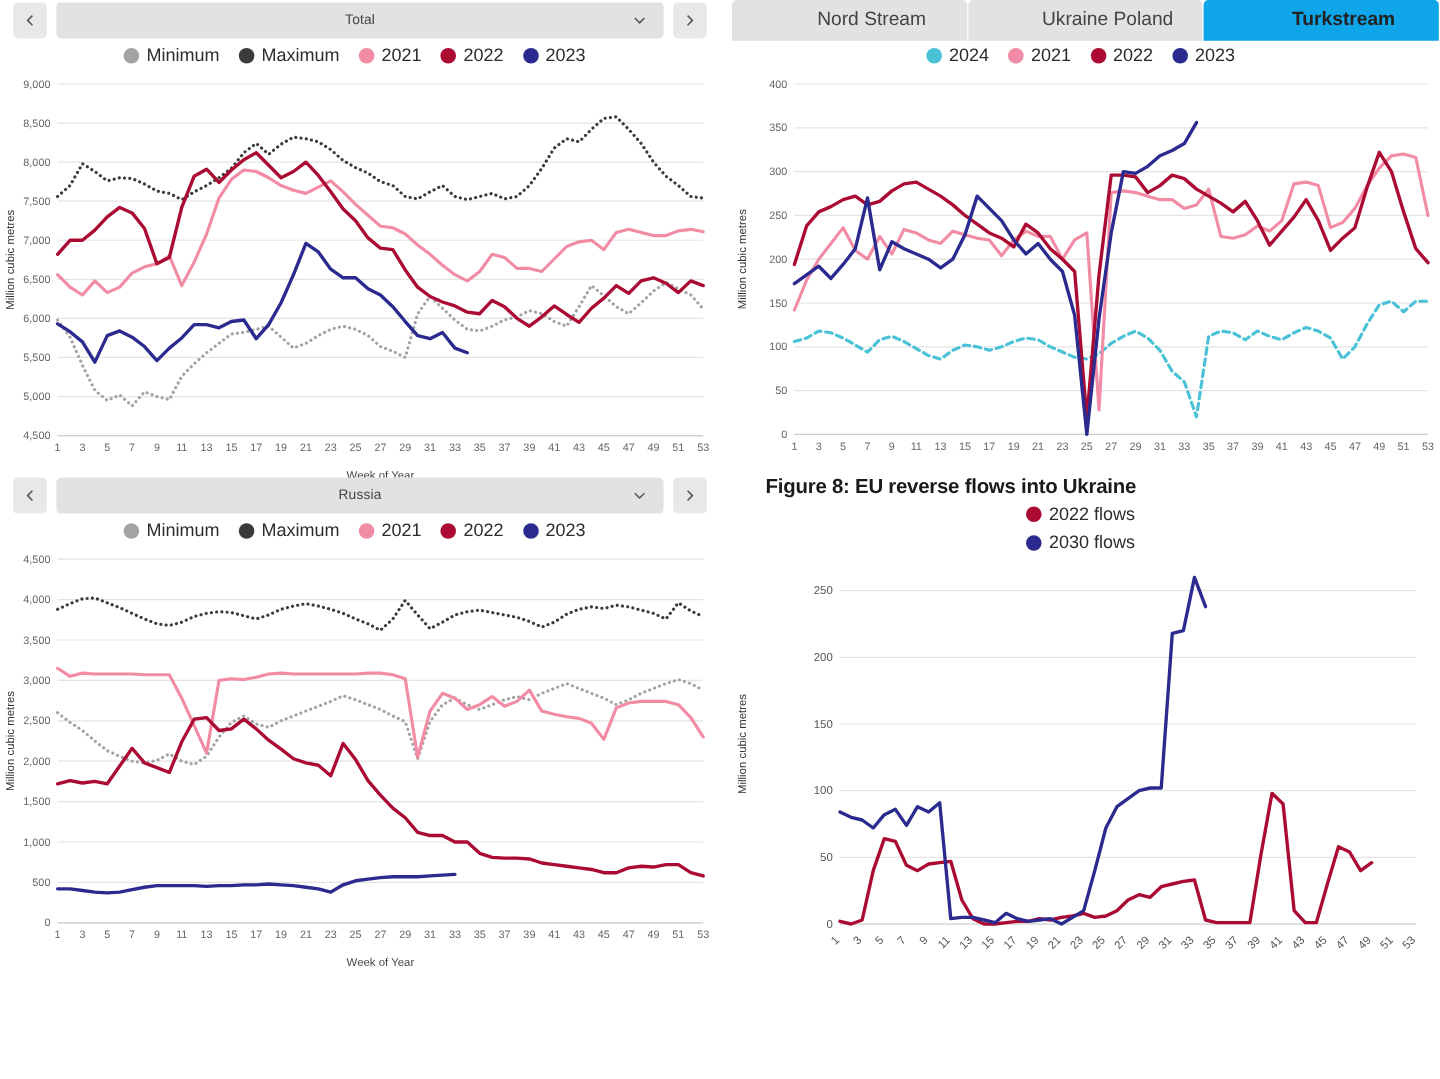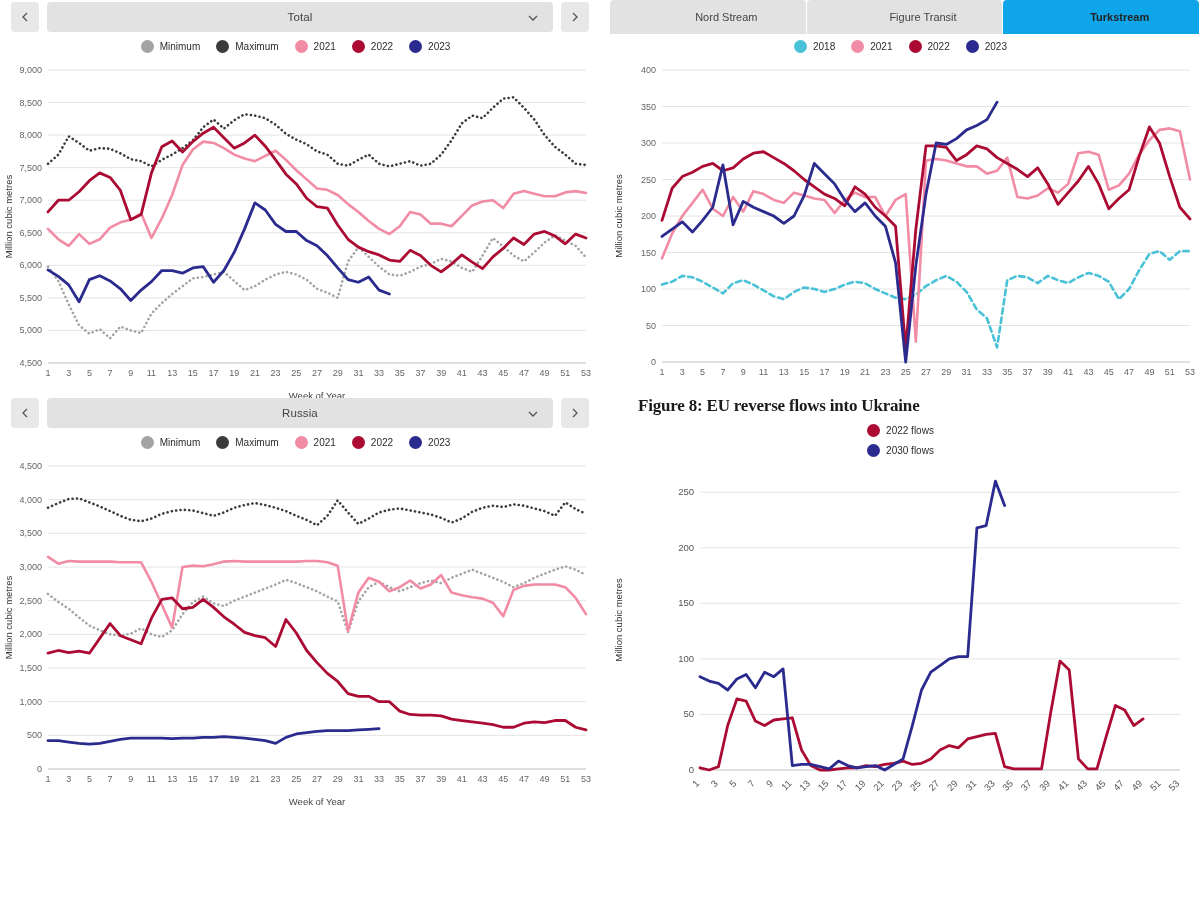--- a/index.html
+++ b/index.html
@@ -42,34 +42,34 @@
     color: #555;
   }
 
   
   .tab-bar {
     display: flex; height: 34px; width: 100%;
     background: #ffffff;
   }
   .tab {
     flex: 1 1 0; display: flex; align-items: center; justify-content: center;
-    background: #e2e2e2; color: #444; font-size: 11px;
+    background: #e2e2e2; color: #444; font-size: 16px;
     border-top-left-radius: 4px; border-top-right-radius: 4px;
     cursor: pointer; margin-right: 1px; padding-left: 37px;
   }
   .tab.active { background: #0ea5e9; color: #222; font-weight: bold; }
 
   
   .legend {
     display: flex; align-items: center; justify-content: center;
     gap: 7px; height: 24px; font-size: 12.5px; color: #333;
   }
   .legend-item { display: flex; align-items: center; gap: 6px; margin-right: 9px; }
   .legend-dot { width: 13px; height: 13px; border-radius: 50%; display: block; }
-  .legend-label { font-size: 10px; color: #2c2c2c; }
+  .legend-label { font-size: 15px; color: #2c2c2c; }
 
   
   svg.chart { display: block; }
   .gridline { stroke: #e4e4e4; stroke-width: 1; }
   .axisline { stroke: #cfcfcf; stroke-width: 1; }
   .tick-text { font-family: "Liberation Sans", sans-serif; font-size: 9px; fill: #666; }
   .tick-text-r { font-family: "Liberation Sans", sans-serif; font-size: 9.5px; fill: #555; }
   .axis-title {
     font-family: "Liberation Sans", sans-serif; font-size: 9.5px; fill: #444;
   }
@@ -300,27 +300,27 @@
           <text class="tick-text" text-anchor="middle" x="586" y="328">53</text>
           <text x="12" y="163.5" class="y-axis-title" text-anchor="middle" transform="rotate(-90 12 163.5)">Million cubic metres</text>
           <text x="317" y="351" class="axis-title" text-anchor="middle">Week of Year</text>
         </svg>
       </div>
   </div>
 
   <div class="panel" style="left:610px;top:0;width:590px;height:392px;">
     <div class="tab-bar" id="tabs-routes">
         <div class="tab">Nord Stream</div>
-        <div class="tab">Figure Transit</div>
+        <div class="tab">Ukraine Poland</div>
         <div class="tab active">Turkstream</div>
       </div>
     <div class="legend" id="legend-turkstream">
         <div class="legend-item">
           <span class="legend-dot" style="background: rgb(73, 193, 214);"></span>
-          <span class="legend-label">2018</span>
+          <span class="legend-label">2024</span>
         </div>
         <div class="legend-item">
           <span class="legend-dot" style="background: rgb(242, 139, 164);"></span>
           <span class="legend-label">2021</span>
         </div>
         <div class="legend-item">
           <span class="legend-dot" style="background: rgb(171, 11, 51);"></span>
           <span class="legend-label">2022</span>
         </div>
         <div class="legend-item">
@@ -379,21 +379,21 @@
           <text class="tick-text" text-anchor="middle" x="519.0769230769231" y="317">47</text>
           <text class="tick-text" text-anchor="middle" x="539.3846153846155" y="317">49</text>
           <text class="tick-text" text-anchor="middle" x="559.6923076923076" y="317">51</text>
           <text class="tick-text" text-anchor="middle" x="580" y="317">53</text>
           <text x="12" y="158" class="y-axis-title" text-anchor="middle" transform="rotate(-90 12 158)">Million cubic metres</text>
         </svg>
       </div>
   </div>
 
   <div class="panel" style="left:610px;top:392px;width:590px;height:507px;">
-    <div style="padding:0 6px 0 28px;font-family:Liberation Serif, serif;">
+    <div style="padding:0 6px 0 28px;">
       <div class="fig-title" style="margin-top:4px;">Figure 8: EU reverse flows into Ukraine</div>
     </div>
     <div class="legend" id="legend-figure8" style="margin-top:12px;flex-direction:column;">
         <div class="legend-item">
           <span class="legend-dot" style="background: rgb(171, 11, 51);"></span>
           <span class="legend-label">2022 flows</span>
         </div>
         <div class="legend-item">
           <span class="legend-dot" style="background: rgb(43, 43, 143);"></span>
           <span class="legend-label">2030 flows</span>

